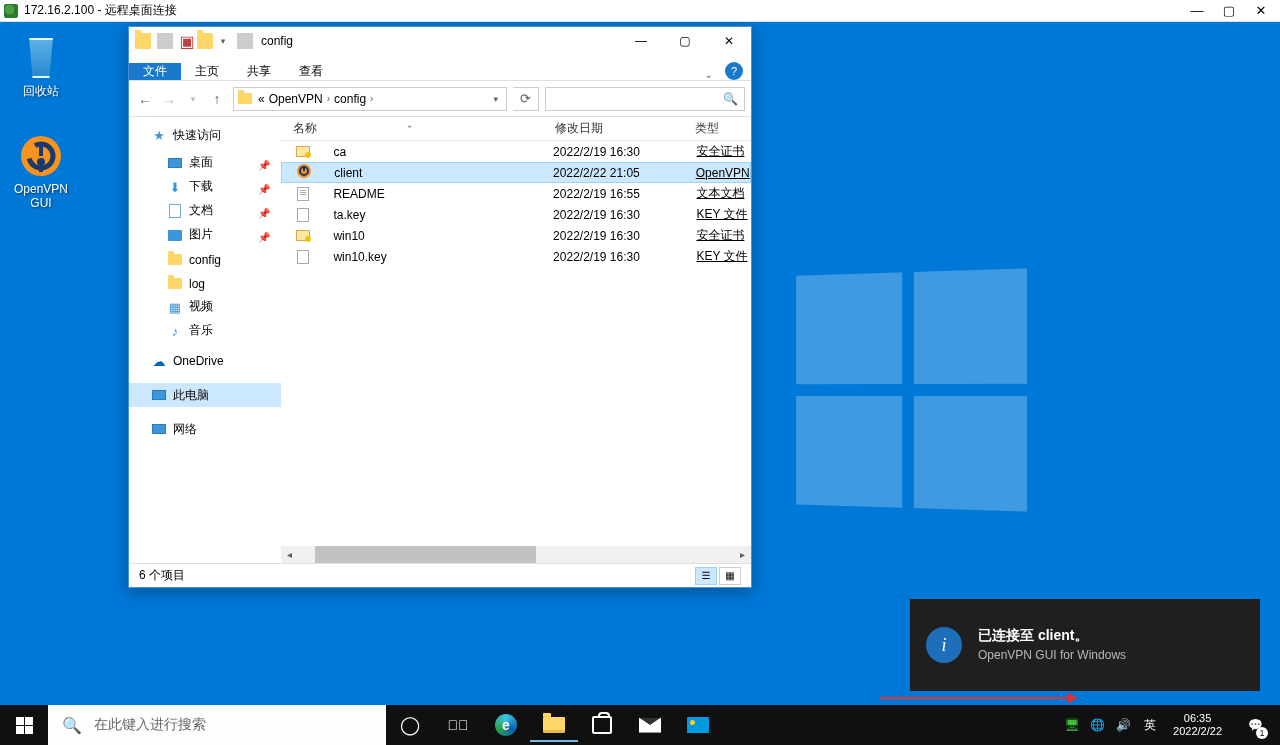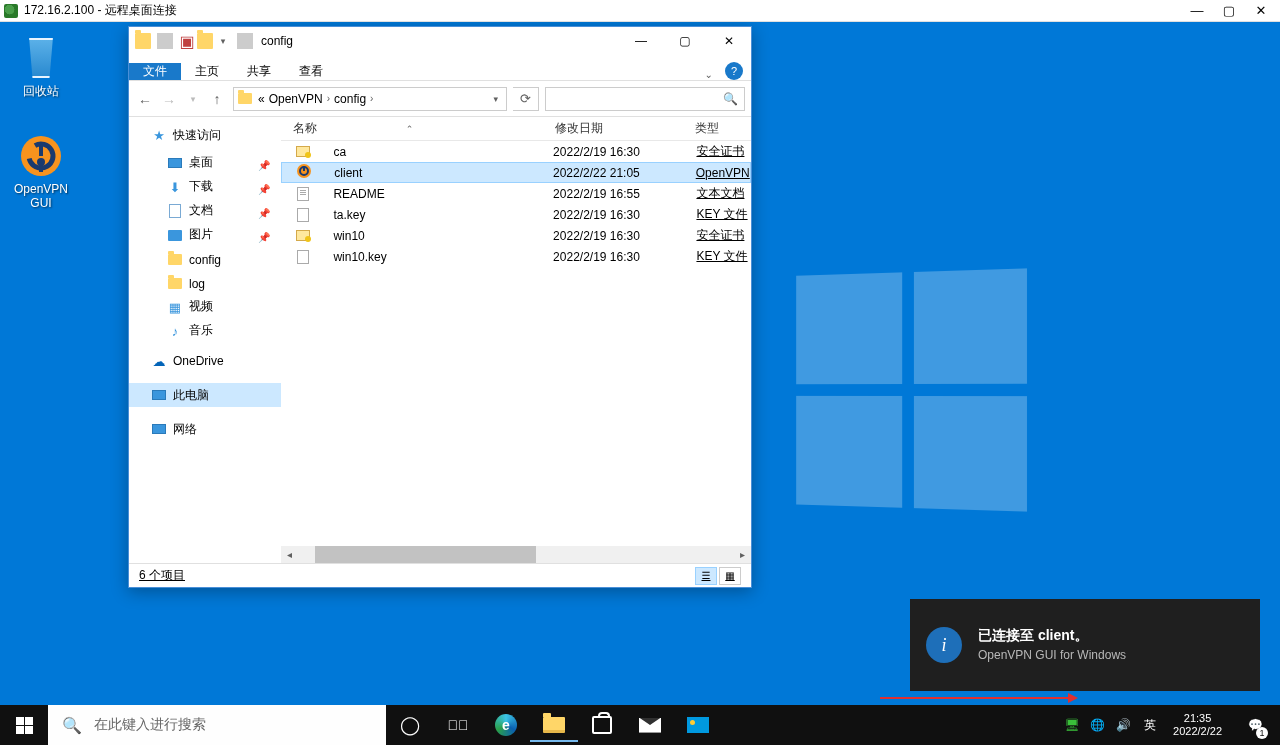--- a/index.html
+++ b/index.html
@@ -98,21 +98,21 @@
 .ovpn-ico svg { width:16px; height:16px; }
 .txt-ico { width:12px; height:14px; background:#fff; border:1px solid #aaa; position:relative; }
 .txt-ico::after { content:""; position:absolute; top:2px; left:2px; right:2px; height:1px; background:#aaa; box-shadow: 0 2px 0 #aaa, 0 4px 0 #aaa; }
 .key-ico { width:12px; height:14px; background:#fff; border:1px solid #aaa; }
 
 .hscroll { height: 17px; background: #f0f0f0; display: flex; align-items: center; }
 .hscroll .track { flex: 1; height: 17px; background: #f0f0f0; position: relative; margin: 0 17px; }
 .hscroll .thumb { position: absolute; left: 0; width: 55%; height: 100%; background: #c2c2c2; }
 .hscroll .arr { width: 17px; height: 17px; display: flex; align-items: center; justify-content: center; color: #606060; font-size: 10px; }
 
-.exp-status { height: 24px; border-top: 1px solid #e0e0e0; display: flex; align-items: center; padding: 0 10px; font-size: 12px; text-decoration: underline; }
+.exp-status { height: 24px; border-top: 1px solid #e0e0e0; display: flex; align-items: center; padding: 0 10px; font-size: 12px; }
 .exp-status .views { margin-left: auto; display: flex; gap: 2px; }
 .exp-status .views div { width: 22px; height: 18px; border: 1px solid #ccc; display:flex; align-items:center; justify-content:center; font-size:10px; }
 .exp-status .views div.active { background: #cce8ff; border-color:#99d1ff; }
 
 
 .toast { position: absolute; right: 20px; bottom: 14px; width: 350px; height: 92px; background: #1f1f1f; display: flex; align-items: center; padding: 10px 16px; gap: 16px; }
 .toast .bubble { width: 36px; height: 36px; border-radius: 50%; background: #1e6fb9; color: #fff; display: flex; align-items: center; justify-content: center; font-size: 18px; font-style: italic; font-family: Georgia, serif; }
 .toast .tcontent { flex: 1; color: #fff; font-size: 13px; }
 .toast .t-title { font-weight: 600; margin-bottom: 2px; font-size: 14px; }
 .toast .t-line { color: #b8b8b8; font-size: 12px; line-height: 1.4; }
@@ -450,21 +450,21 @@
     <div class="tbi">
         <div class="photos-ico"></div>
       </div>
   </div>
   <div class="tray">
     <span class="tico" style="color:#3ac03a;">🖥</span>
     <span class="tico">🌐</span>
     <span class="tico">🔊</span>
     <span class="tico">英</span>
     <div class="clock">
-      <div>21:35</div>
+      <div>06:35</div>
       <div>2022/2/22</div>
     </div>
     <div class="notif">
       <span>💬</span>
       <span class="badge">1</span>
     </div>
   </div>
 </div>
 
 </body></html>

